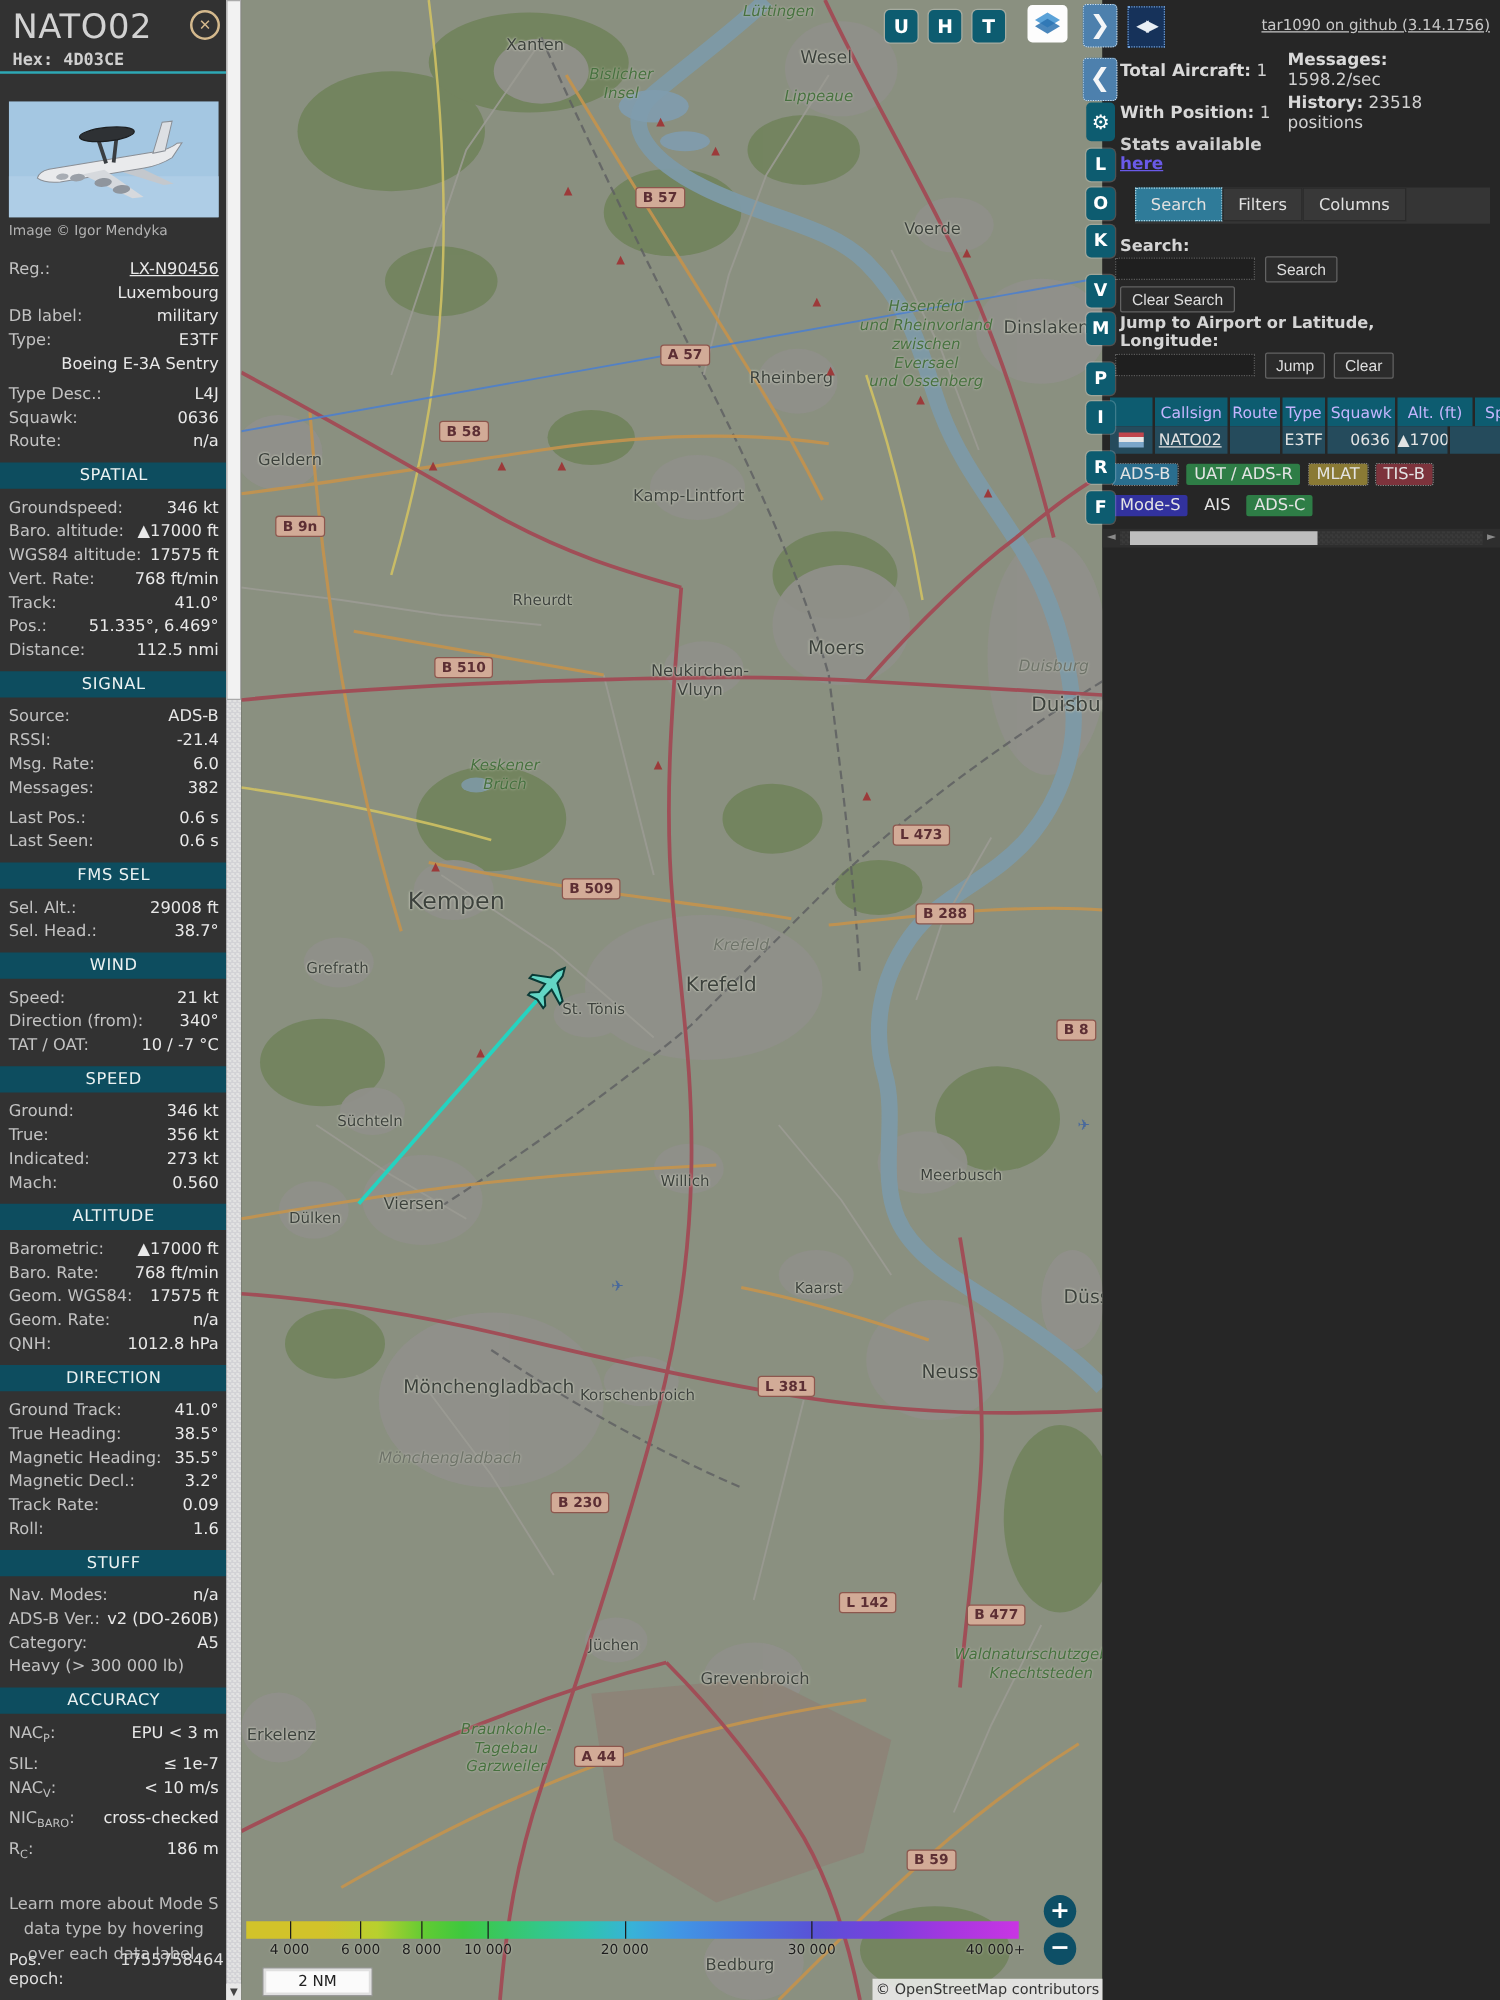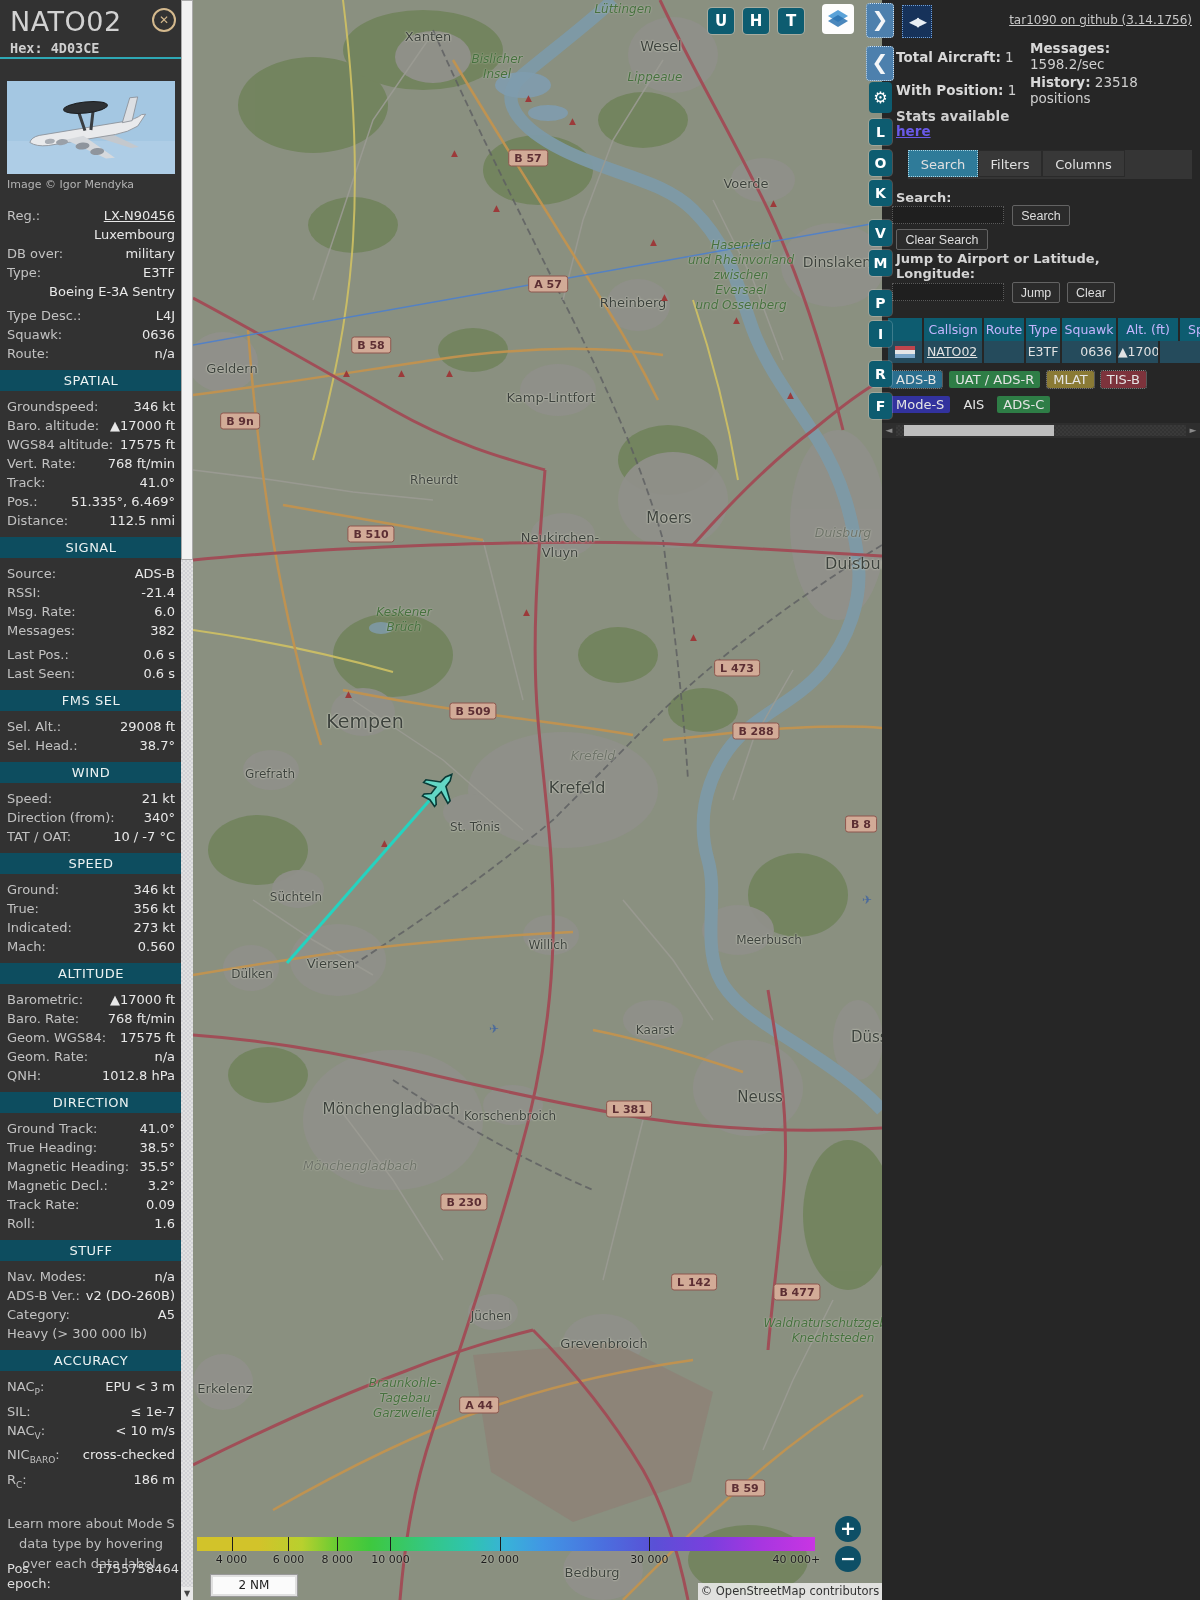--- a/index.html
+++ b/index.html
@@ -141,21 +141,21 @@
         <div id="identity">
             <div class="inforow">
               <div class="lab">Reg.:</div>
               <div class="val linkish">LX-N90456</div>
             </div>
             <div class="inforow">
               <div class="lab"></div>
               <div class="val">Luxembourg</div>
             </div>
             <div class="inforow">
-              <div class="lab">DB over:</div>
+              <div class="lab">DB label:</div>
               <div class="val">military</div>
             </div>
             <div class="inforow">
               <div class="lab">Type:</div>
               <div class="val">E3TF</div>
             </div>
             <div class="inforow">
               <div class="lab"></div>
               <div class="val">Boeing E-3A Sentry</div>
             </div>
@@ -510,21 +510,21 @@
         <div class="map-label" style="left: 39px; top: 362px; font-size: 13px;">Geldern</div>
         <div class="map-label" style="left: 358px; top: 391px; font-size: 13px;">Kamp-Lintfort</div>
         <div class="map-label" style="left: 241px; top: 474px; font-size: 12px;">Rheurdt</div>
         <div class="map-label" style="left: 476px; top: 510px; font-size: 15px;">Moers</div>
         <div class="map-label" style="left: 367px; top: 531px; font-size: 13px;">Neukirchen-
 Vluyn</div>
         <div class="map-label" style="left: 668px; top: 555px; font-size: 16px;">Duisburg</div>
         <div class="map-label" style="left: 172px; top: 711px; font-size: 19px;">Kempen</div>
         <div class="map-label" style="left: 384px; top: 779px; font-size: 16px;">Krefeld</div>
         <div class="map-label" style="left: 77px; top: 768px; font-size: 12px;">Grefrath</div>
-        <div class="map-label" style="left: 282px; top: 821px; font-size: 12px;">St. Tönis</div>
+        <div class="map-label" style="left: 282px; top: 801px; font-size: 12px;">St. Tönis</div>
         <div class="map-label" style="left: 103px; top: 891px; font-size: 12px;">Süchteln</div>
         <div class="map-label" style="left: 355px; top: 939px; font-size: 12px;">Willich</div>
         <div class="map-label" style="left: 544px; top: 934px; font-size: 12px; margin-left: 32px;">Meerbusch</div>
         <div class="map-label" style="left: 138px; top: 957px; font-size: 13px;">Viersen</div>
         <div class="map-label" style="left: 59px; top: 968px; font-size: 12px;">Dülken</div>
         <div class="map-label" style="left: 462px; top: 1024px; font-size: 12px;">Kaarst</div>
         <div class="map-label" style="left: 698px; top: 1029px; font-size: 15px;">Düsseldorf</div>
         <div class="map-label" style="left: 198px; top: 1101px; font-size: 15px;">Mönchengladbach</div>
         <div class="map-label" style="left: 317px; top: 1110px; font-size: 12px;">Korschenbroich</div>
         <div class="map-label" style="left: 567px; top: 1089px; font-size: 15px;">Neuss</div>

